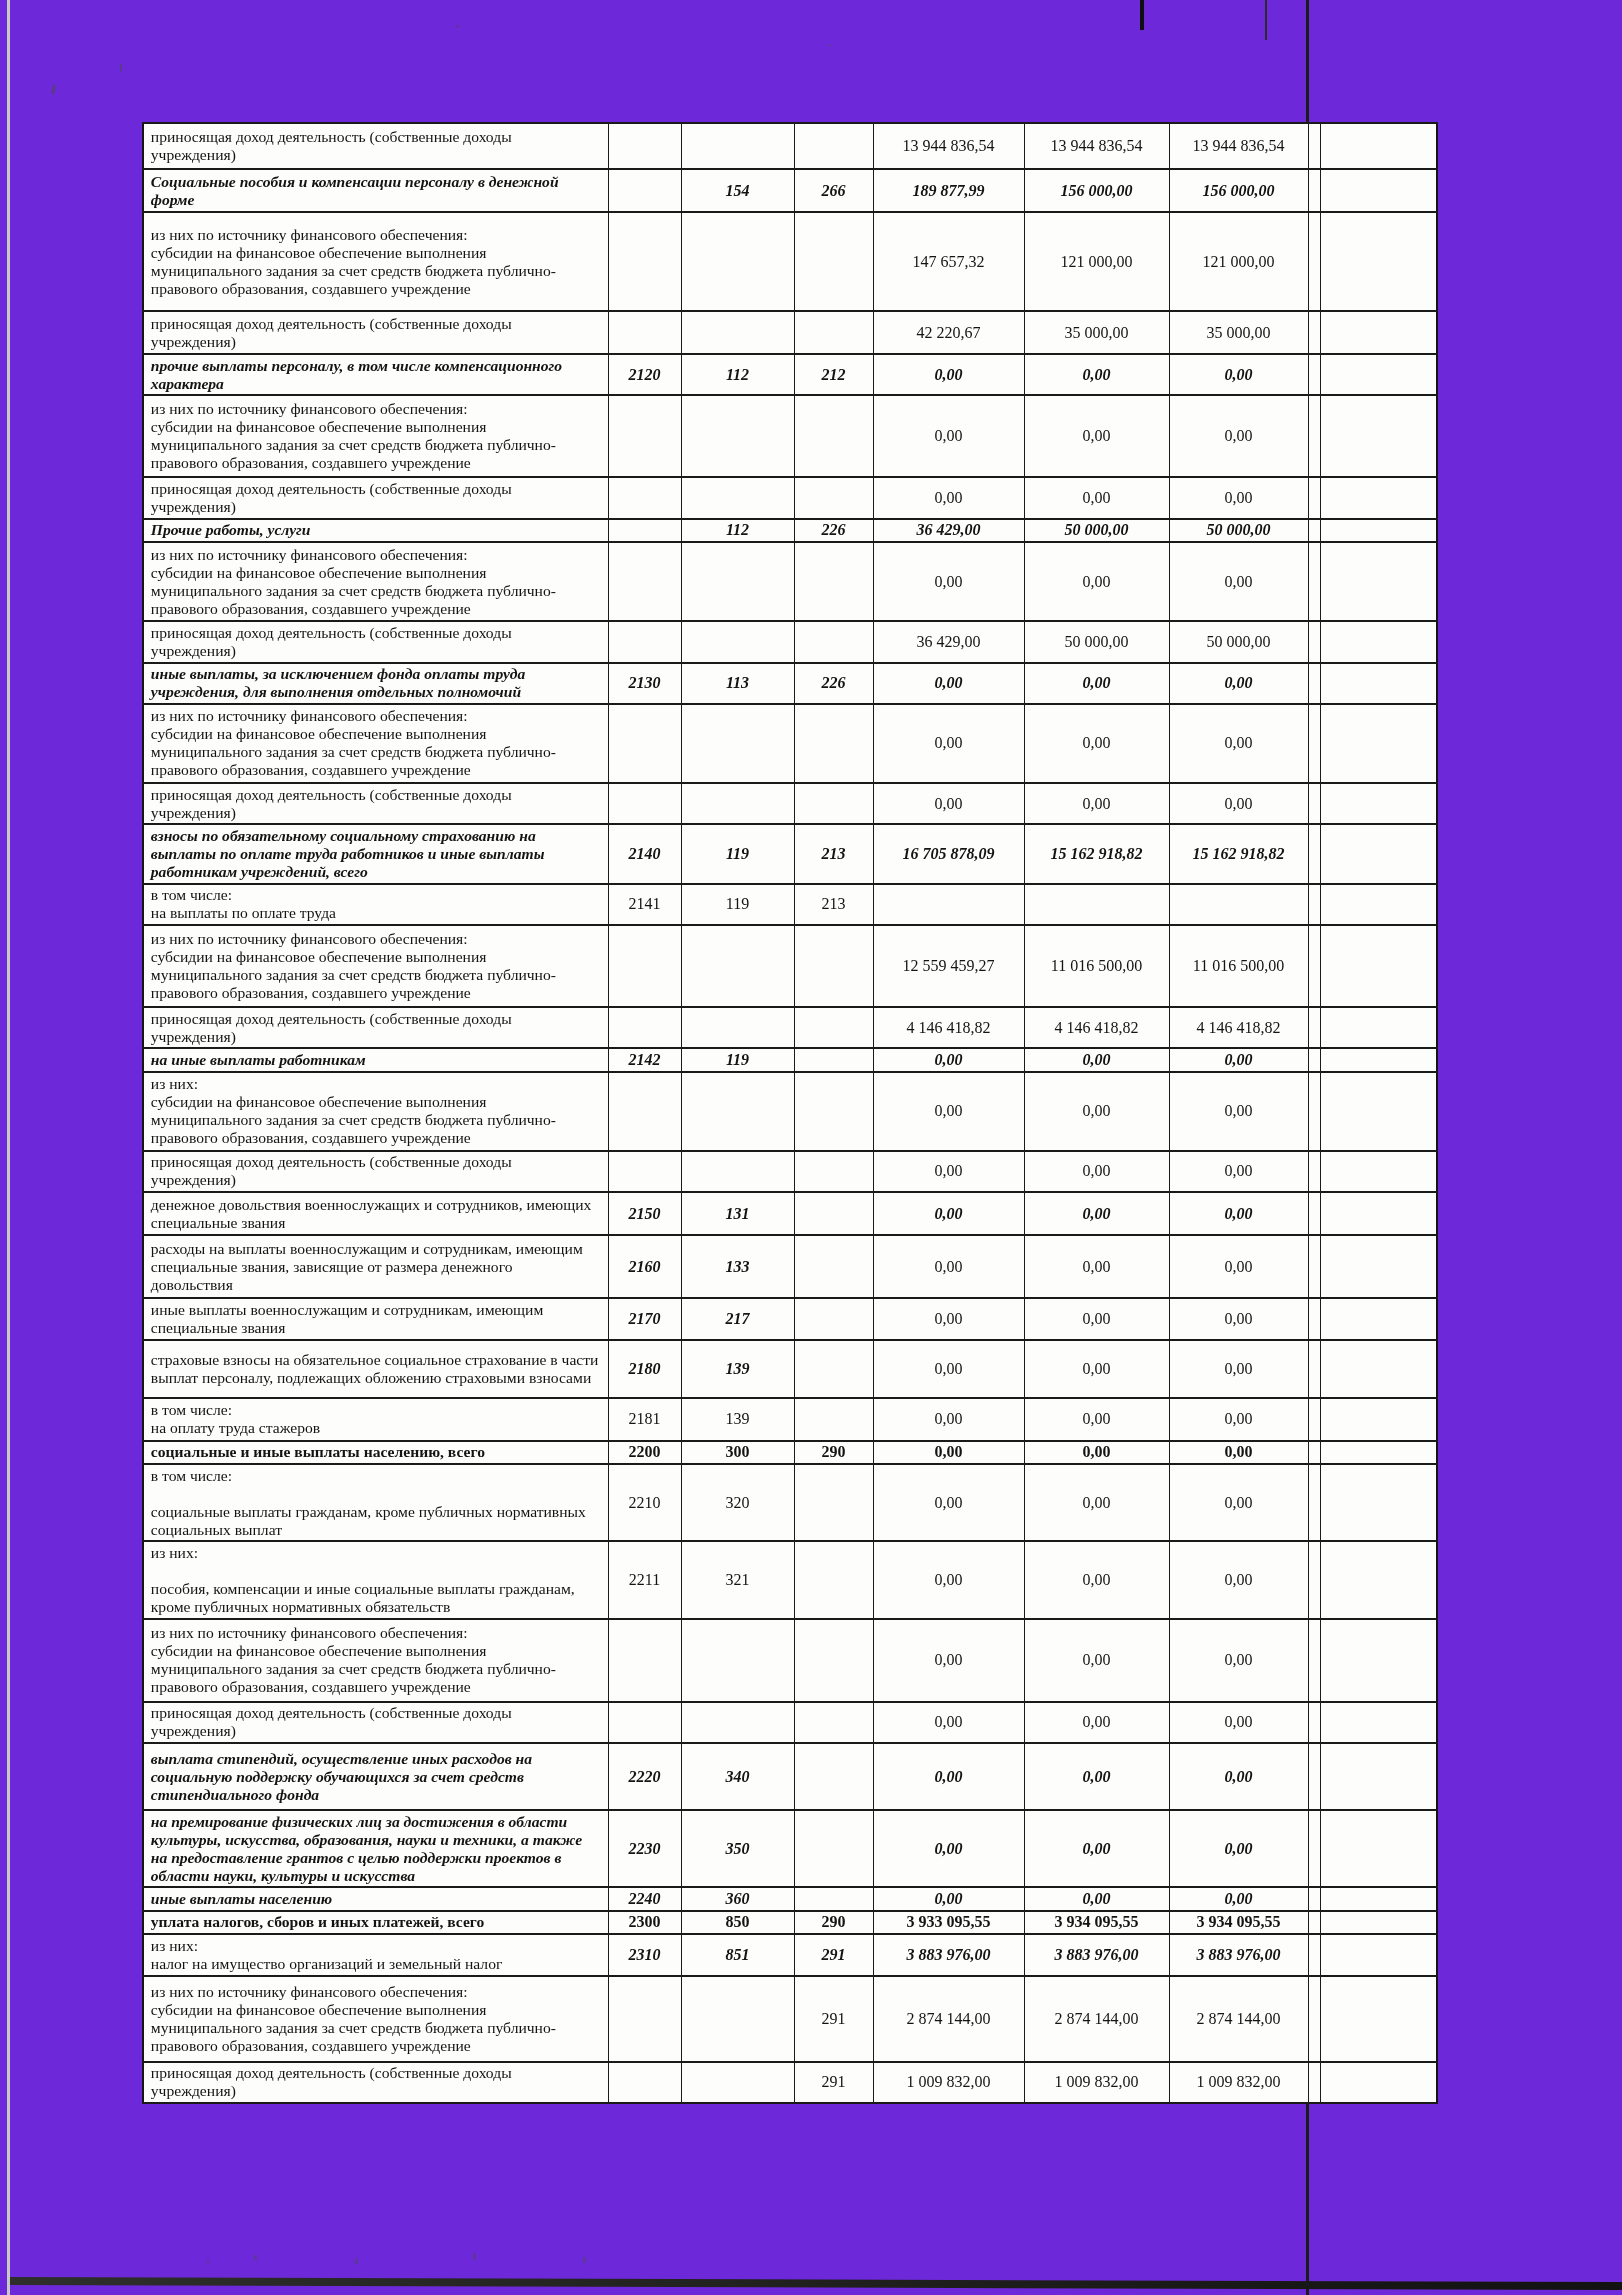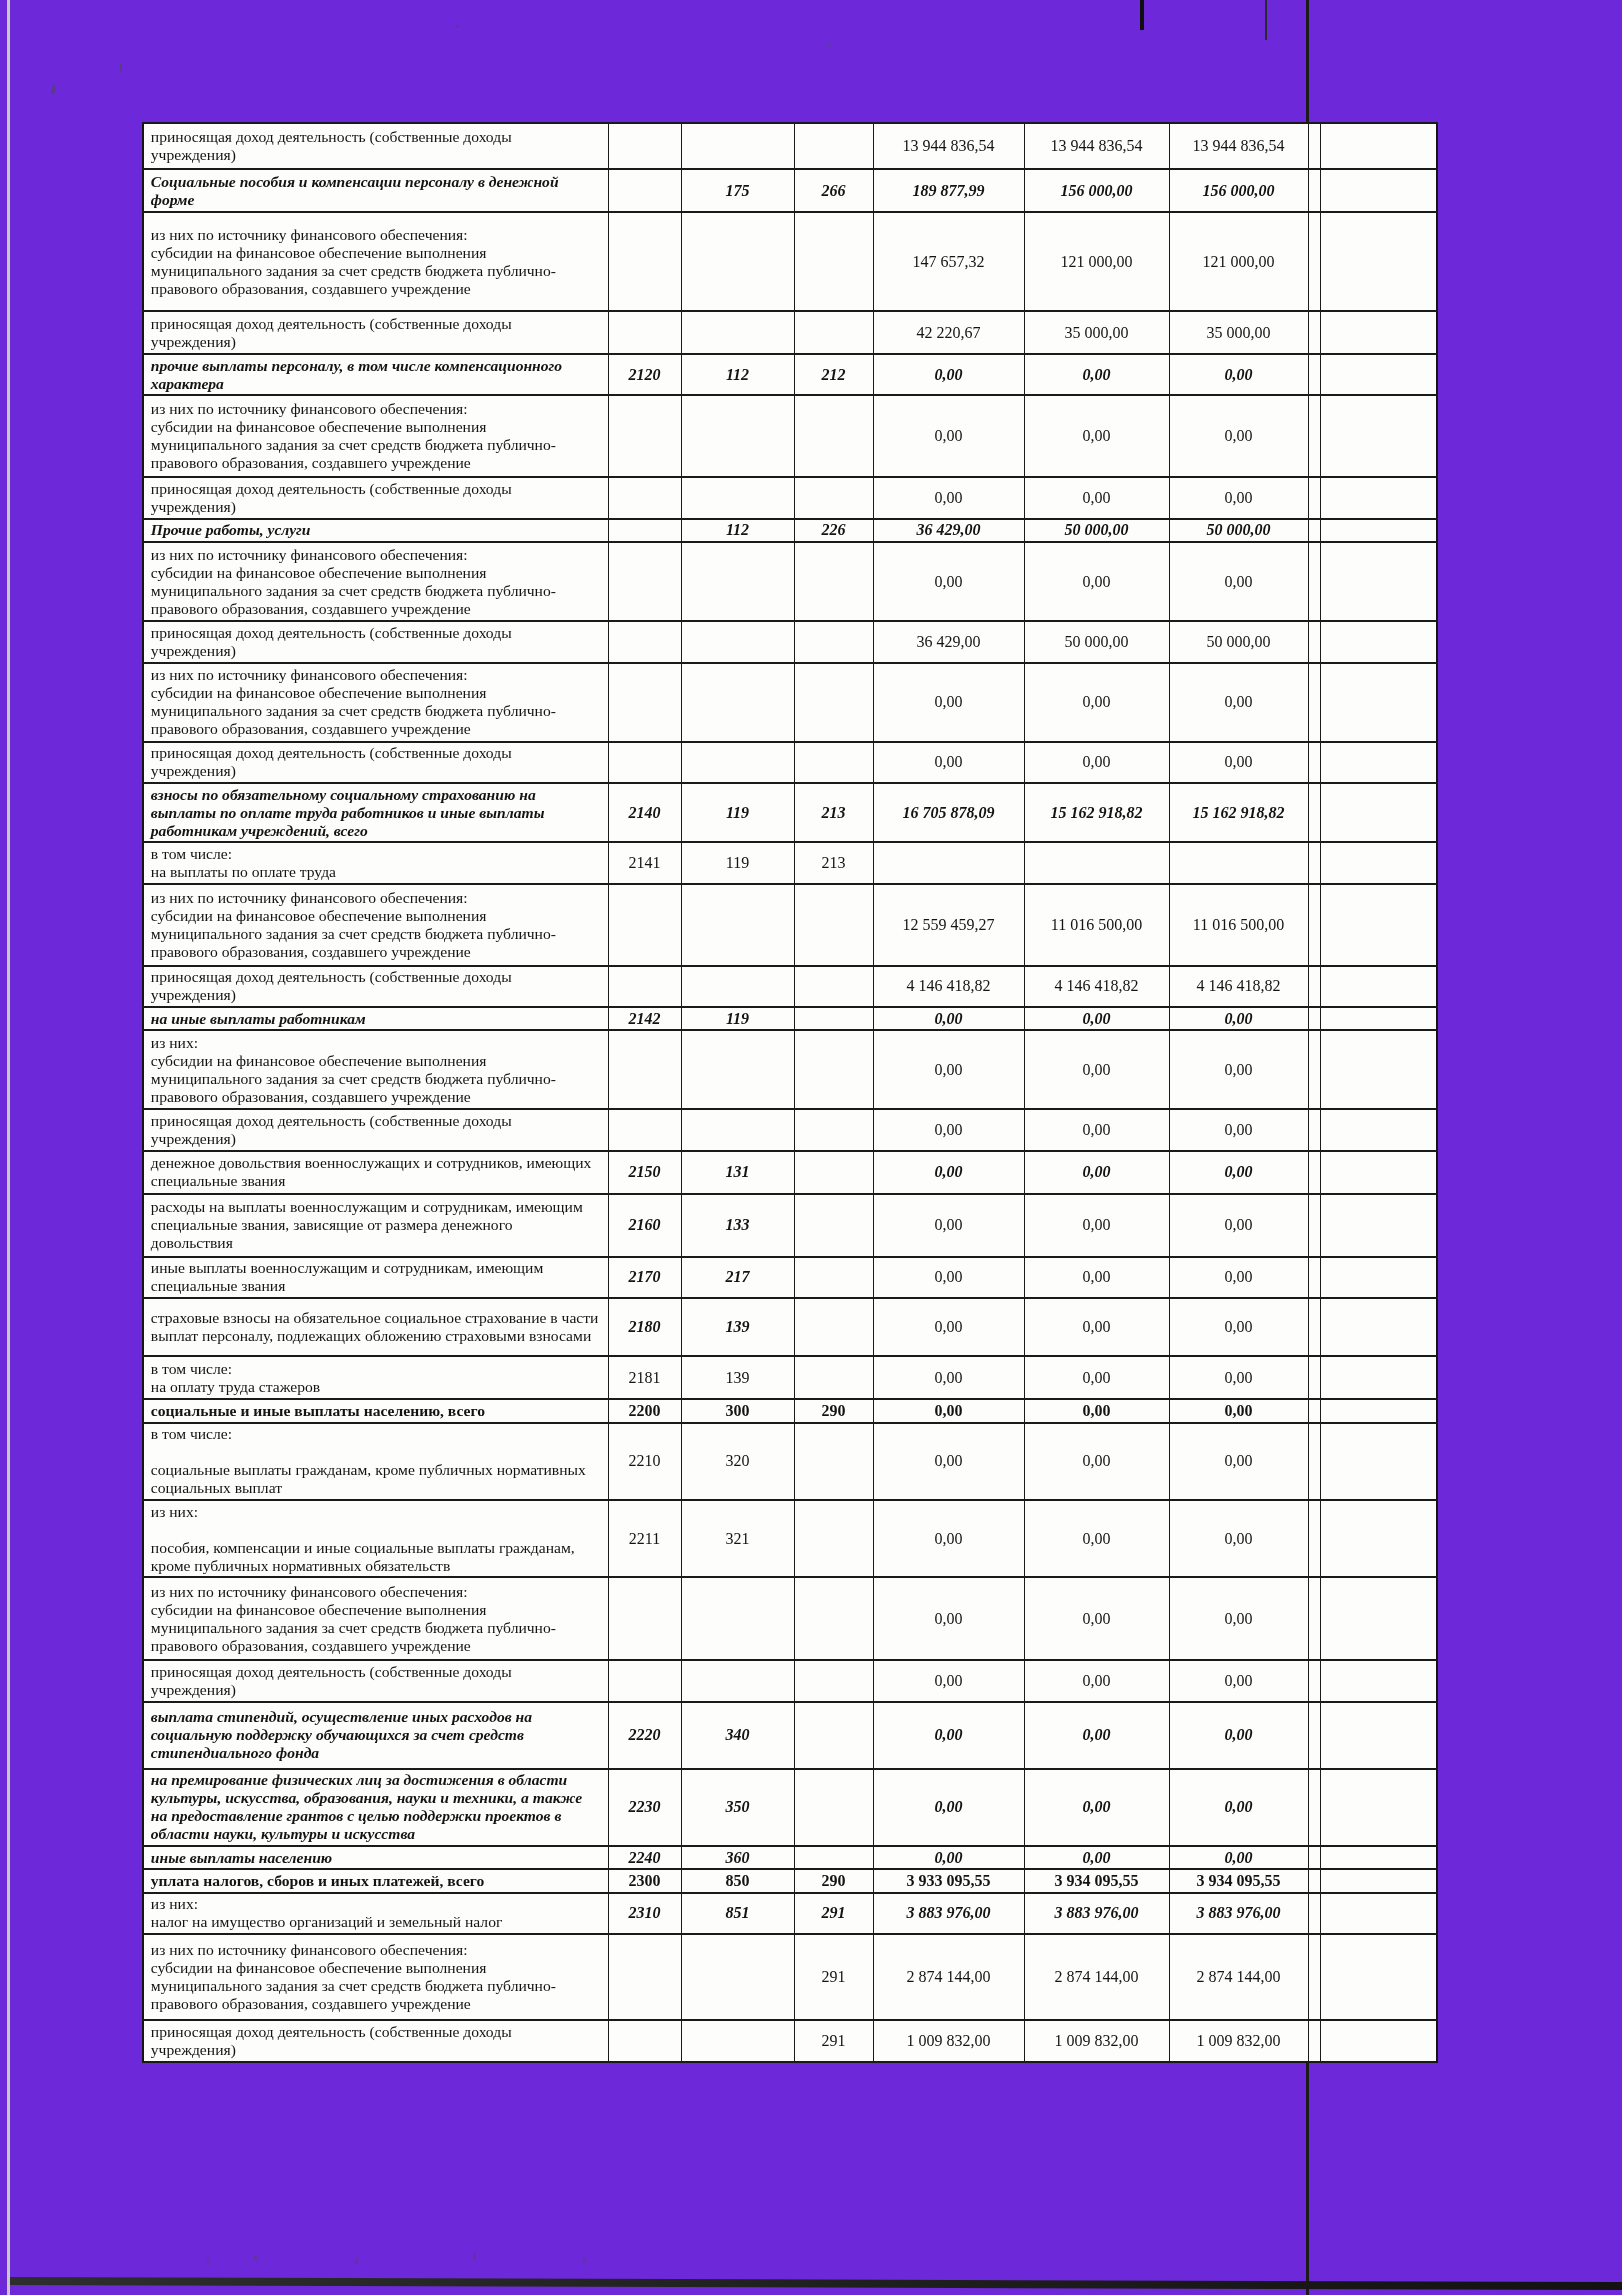--- a/index.html
+++ b/index.html
@@ -65,21 +65,21 @@
           <td class="num r">13 944 836,54</td>
           <td class="num r">13 944 836,54</td>
           <td class="num r">13 944 836,54</td>
           <td class="num"></td>
           <td class="num"></td>
         </tr>
         <tr style="height: 43px;">
           <td class="name bi">Социальные пособия и компенсации персоналу в  денежной
 форме</td>
           <td class="num bi"></td>
-          <td class="num bi">175</td>
+          <td class="num bi">154</td>
           <td class="num bi">266</td>
           <td class="num bi">189 877,99</td>
           <td class="num bi">156 000,00</td>
           <td class="num bi">156 000,00</td>
           <td class="num"></td>
           <td class="num"></td>
         </tr>
         <tr style="height: 99px;">
           <td class="name r">из них по источнику финансового обеспечения:
 субсидии на финансовое обеспечение выполнения
@@ -171,20 +171,32 @@
         </tr>
         <tr style="height: 39px;">
           <td class="name r">приносящая доход деятельность (собственные доходы
 учреждения)</td>
           <td class="num r"></td>
           <td class="num r"></td>
           <td class="num r"></td>
           <td class="num r">36 429,00</td>
           <td class="num r">50 000,00</td>
           <td class="num r">50 000,00</td>
+          <td class="num"></td>
+          <td class="num"></td>
+        </tr>
+        <tr style="height: 37px;">
+          <td class="name bi">иные выплаты, за исключением фонда оплаты труда
+учреждения, для выполнения отдельных полномочий</td>
+          <td class="num bi">2130</td>
+          <td class="num bi">113</td>
+          <td class="num bi">226</td>
+          <td class="num bi">0,00</td>
+          <td class="num bi">0,00</td>
+          <td class="num bi">0,00</td>
           <td class="num"></td>
           <td class="num"></td>
         </tr>
         <tr style="height: 79px;">
           <td class="name r">из них по источнику финансового обеспечения:
 субсидии на финансовое обеспечение выполнения
 муниципального задания за счет средств бюджета публично-
 правового образования, создавшего учреждение</td>
           <td class="num r"></td>
           <td class="num r"></td>

